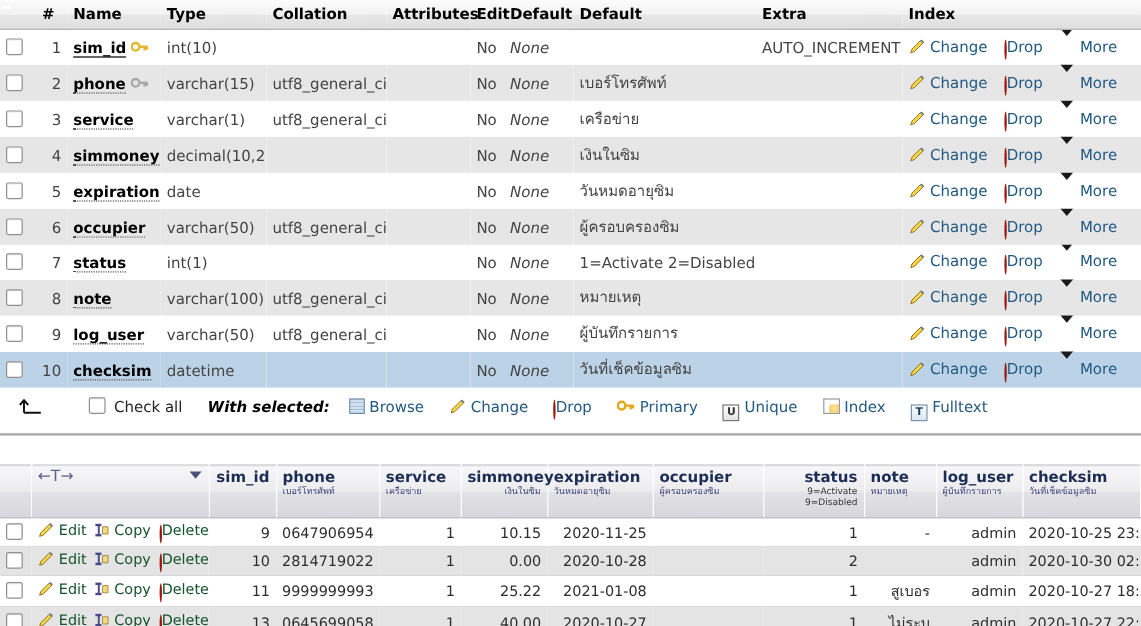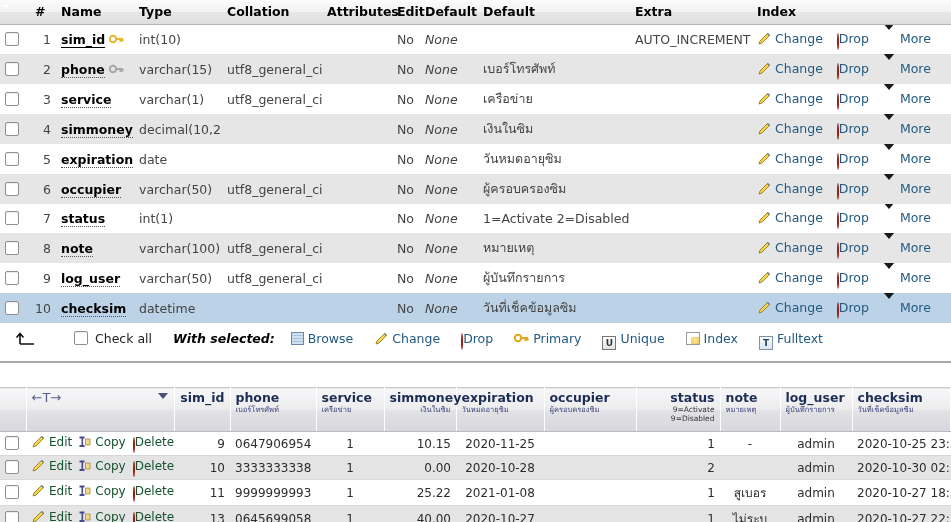--- a/index.html
+++ b/index.html
@@ -103,21 +103,21 @@
   .th-l{text-align:left;}
   .th-r{text-align:right;}
   .dtable tbody td{
     padding:3px 5px;font-size:12px;color:#2d2d2d;height:22px;
     box-sizing:border-box;white-space:nowrap;overflow:hidden;vertical-align:middle;
   }
   .dtable tbody tr.odd td{background:#ffffff;}
   .dtable tbody tr.even td{background:#e4e4e4;}
   .dtable tbody tr td{border-bottom:1px solid #d9d9d9;}
   .d-r{text-align:right;}
-  .d-l{text-align:center;}
+  .d-l{text-align:right;}
   .rowact .lbl{color:#14532d;}
   .rowact .grp{display:inline-block;margin-right:7px;white-space:nowrap;}
   .ic-copy{width:13px;height:12px;vertical-align:-2px;margin-right:3px;}
   .dc-cb{width:26px;}
   .dc-act{width:148px;}
   .dc-simid{width:56px;}
   .dc-phone{width:86px;}
   .dc-service{width:68px;}
   .dc-money{width:72px;}
   .dc-exp{width:88px;}
@@ -466,21 +466,21 @@
           <td class="rowact"><span class="grp"><span class="ic ic-pencil"><svg width="14" height="14" viewBox="0 0 14 14">
                   <path d="M10.5 1.5 L12.5 3.5 L5 11 L2 12 L3 9 Z" fill="#f7d74a" stroke="#8a6d16" stroke-width=".8"></path>
                   <path d="M10.5 1.5 L12.5 3.5" stroke="#6d7b8a" stroke-width="1.6"></path>
                 </svg></span><span class="lbl">Edit</span></span><span class="grp"><span class="ic-copy"><svg width="13" height="12" viewBox="0 0 13 12">
                   <rect x="0.5" y="0.5" width="5" height="2" fill="#4a4a8a"></rect>
                   <rect x="0.5" y="9" width="5" height="2" fill="#4a4a8a"></rect>
                   <rect x="2.5" y="2" width="1.6" height="7.5" fill="#4a4a8a"></rect>
                   <path d="M6.5 3 L11 3 L11 9 L6.5 9 Z" fill="#f3d98a" stroke="#9a7d22" stroke-width=".7"></path>
                 </svg></span><span class="lbl">Copy</span></span><span class="grp" style="margin-right:0"><span class="ic-drop"></span> <span class="lbl">Delete</span></span></td>
           <td class="d-r">10</td>
-          <td class="d-l">3333333338</td>
+          <td class="d-l">2814719022</td>
           <td class="d-l">1</td>
           <td class="d-r">0.00</td>
           <td class="d-l">2020-10-28</td>
           <td class="d-l"></td>
           <td class="d-r">2</td>
           <td class="d-l"></td>
           <td class="d-l">admin</td>
           <td class="d-l">2020-10-30 02:17:00</td>
         </tr>
         <tr class="odd">

